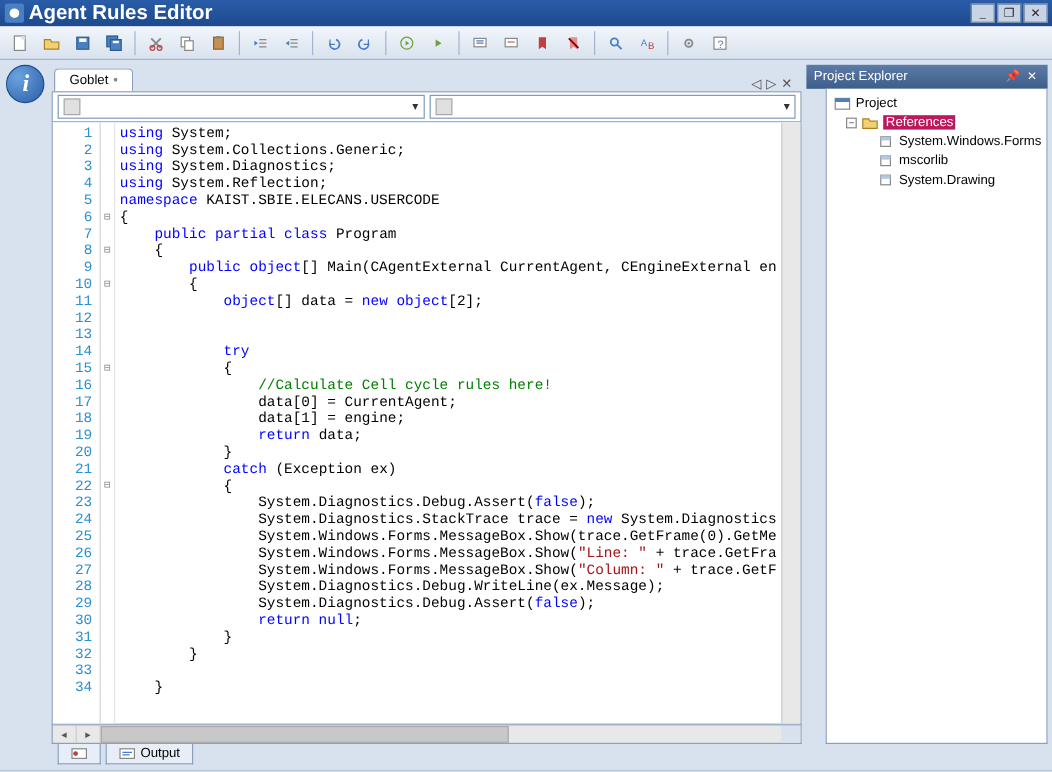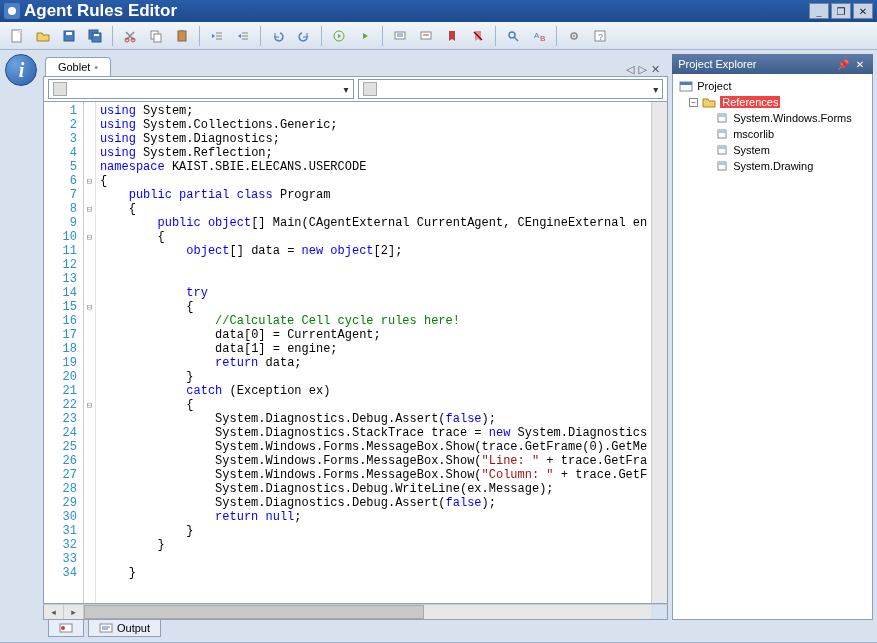--- a/index.html
+++ b/index.html
@@ -44,26 +44,26 @@
 .hscroll-corner { width:16px; background:#d8e2ee; }
 .hscroll-btnbox { width:40px; display:flex; }
 .hscroll-btn { width:20px; border-right:1px solid #ccc; display:flex; align-items:center; justify-content:center; font-size:9px; color:#555; cursor:pointer; }
 .hscroll-track { flex:1; position:relative; }
 .hscroll-thumb { position:absolute; left:0; width:60%; height:100%; background:#c8c8c8; border:1px solid #aaa; }
 
 .explorercol { width: 210px; display:flex; flex-direction:column; padding:4px 4px 0 0; }
 .paneltitle { height:20px; background:linear-gradient(to bottom, #5d7ba6, #3d5d8a); color:white; font-size:11px; display:flex; align-items:center; padding:0 6px; }
 .paneltitle .spacer { flex:1; }
 .paneltitle .pbtn { width:14px; height:14px; cursor:pointer; display:flex; align-items:center; justify-content:center; font-size:10px; margin-left:2px; }
-.tree { flex:1; background:#fff; border:1px solid #8ca0be; border-top:none; padding:4px 2px; font-size:11px; overflow:auto; }
+.tree { flex:1; background:#fff; border:1px solid #8ca0be; border-top:none; padding:4px 2px; font-size:11px; overflow:auto;margin-left:16px; }
 .tnode { display:flex; align-items:center; height:16px; padding-left:4px; cursor:pointer; white-space:nowrap; }
 .texp { width:9px; height:9px; border:1px solid #888; font-size:8px; line-height:7px; text-align:center; margin-right:4px; color:#333; background:#fff; }
 .texp-none { width:11px; display:inline-block; }
 .ticon { width:14px; height:12px; margin-right:4px; display:inline-flex; align-items:center; justify-content:center; font-size:10px; }
-.selected { background:#ef4444; color:white; }
+.selected { background:#be185d; color:white; }
 
 .bottomtabs { height:22px; background:#d8e2ee; display:flex; align-items:flex-start; padding-left:48px; }
 .btab { background:#e8eef8; border:1px solid #8ca0be; border-top:none; padding:2px 10px; font-size:11px; cursor:pointer; display:flex; align-items:center; gap:4px; }
 .btab-icon { width:14px; height:12px; display:inline-block; }
 
 .statusbar { height:20px; background:linear-gradient(to bottom, #e8eef8, #d0dbec); border-top:1px solid #a3b5cf; display:flex; align-items:center; padding:0 8px; font-size:11px; }
 
 svg { display:block; }
 </style>
 </head>
@@ -383,29 +383,20 @@
             </span>
             <span>mscorlib</span>
           </div>
           <div class="tnode" style="padding-left: 40px;">
             <span class="ticon">
               <svg width="14" height="12">
                 <rect x="3" y="2" width="8" height="8" fill="#fff" stroke="#888"></rect>
                 <rect x="3" y="2" width="8" height="3" fill="#b0c8e0"></rect>
               </svg>
             </span>
-            <span>System</span>
-          </div>
-          <div class="tnode" style="padding-left: 40px;">
-            <span class="ticon">
-              <svg width="14" height="12">
-                <rect x="3" y="2" width="8" height="8" fill="#fff" stroke="#888"></rect>
-                <rect x="3" y="2" width="8" height="3" fill="#b0c8e0"></rect>
-              </svg>
-            </span>
             <span>System.Drawing</span>
           </div>
         </div>
     </div>
   </div>
 </div>
 
 <div class="bottomtabs">
   <div class="btab" style="margin-right:4px">
     <span class="btab-icon">

